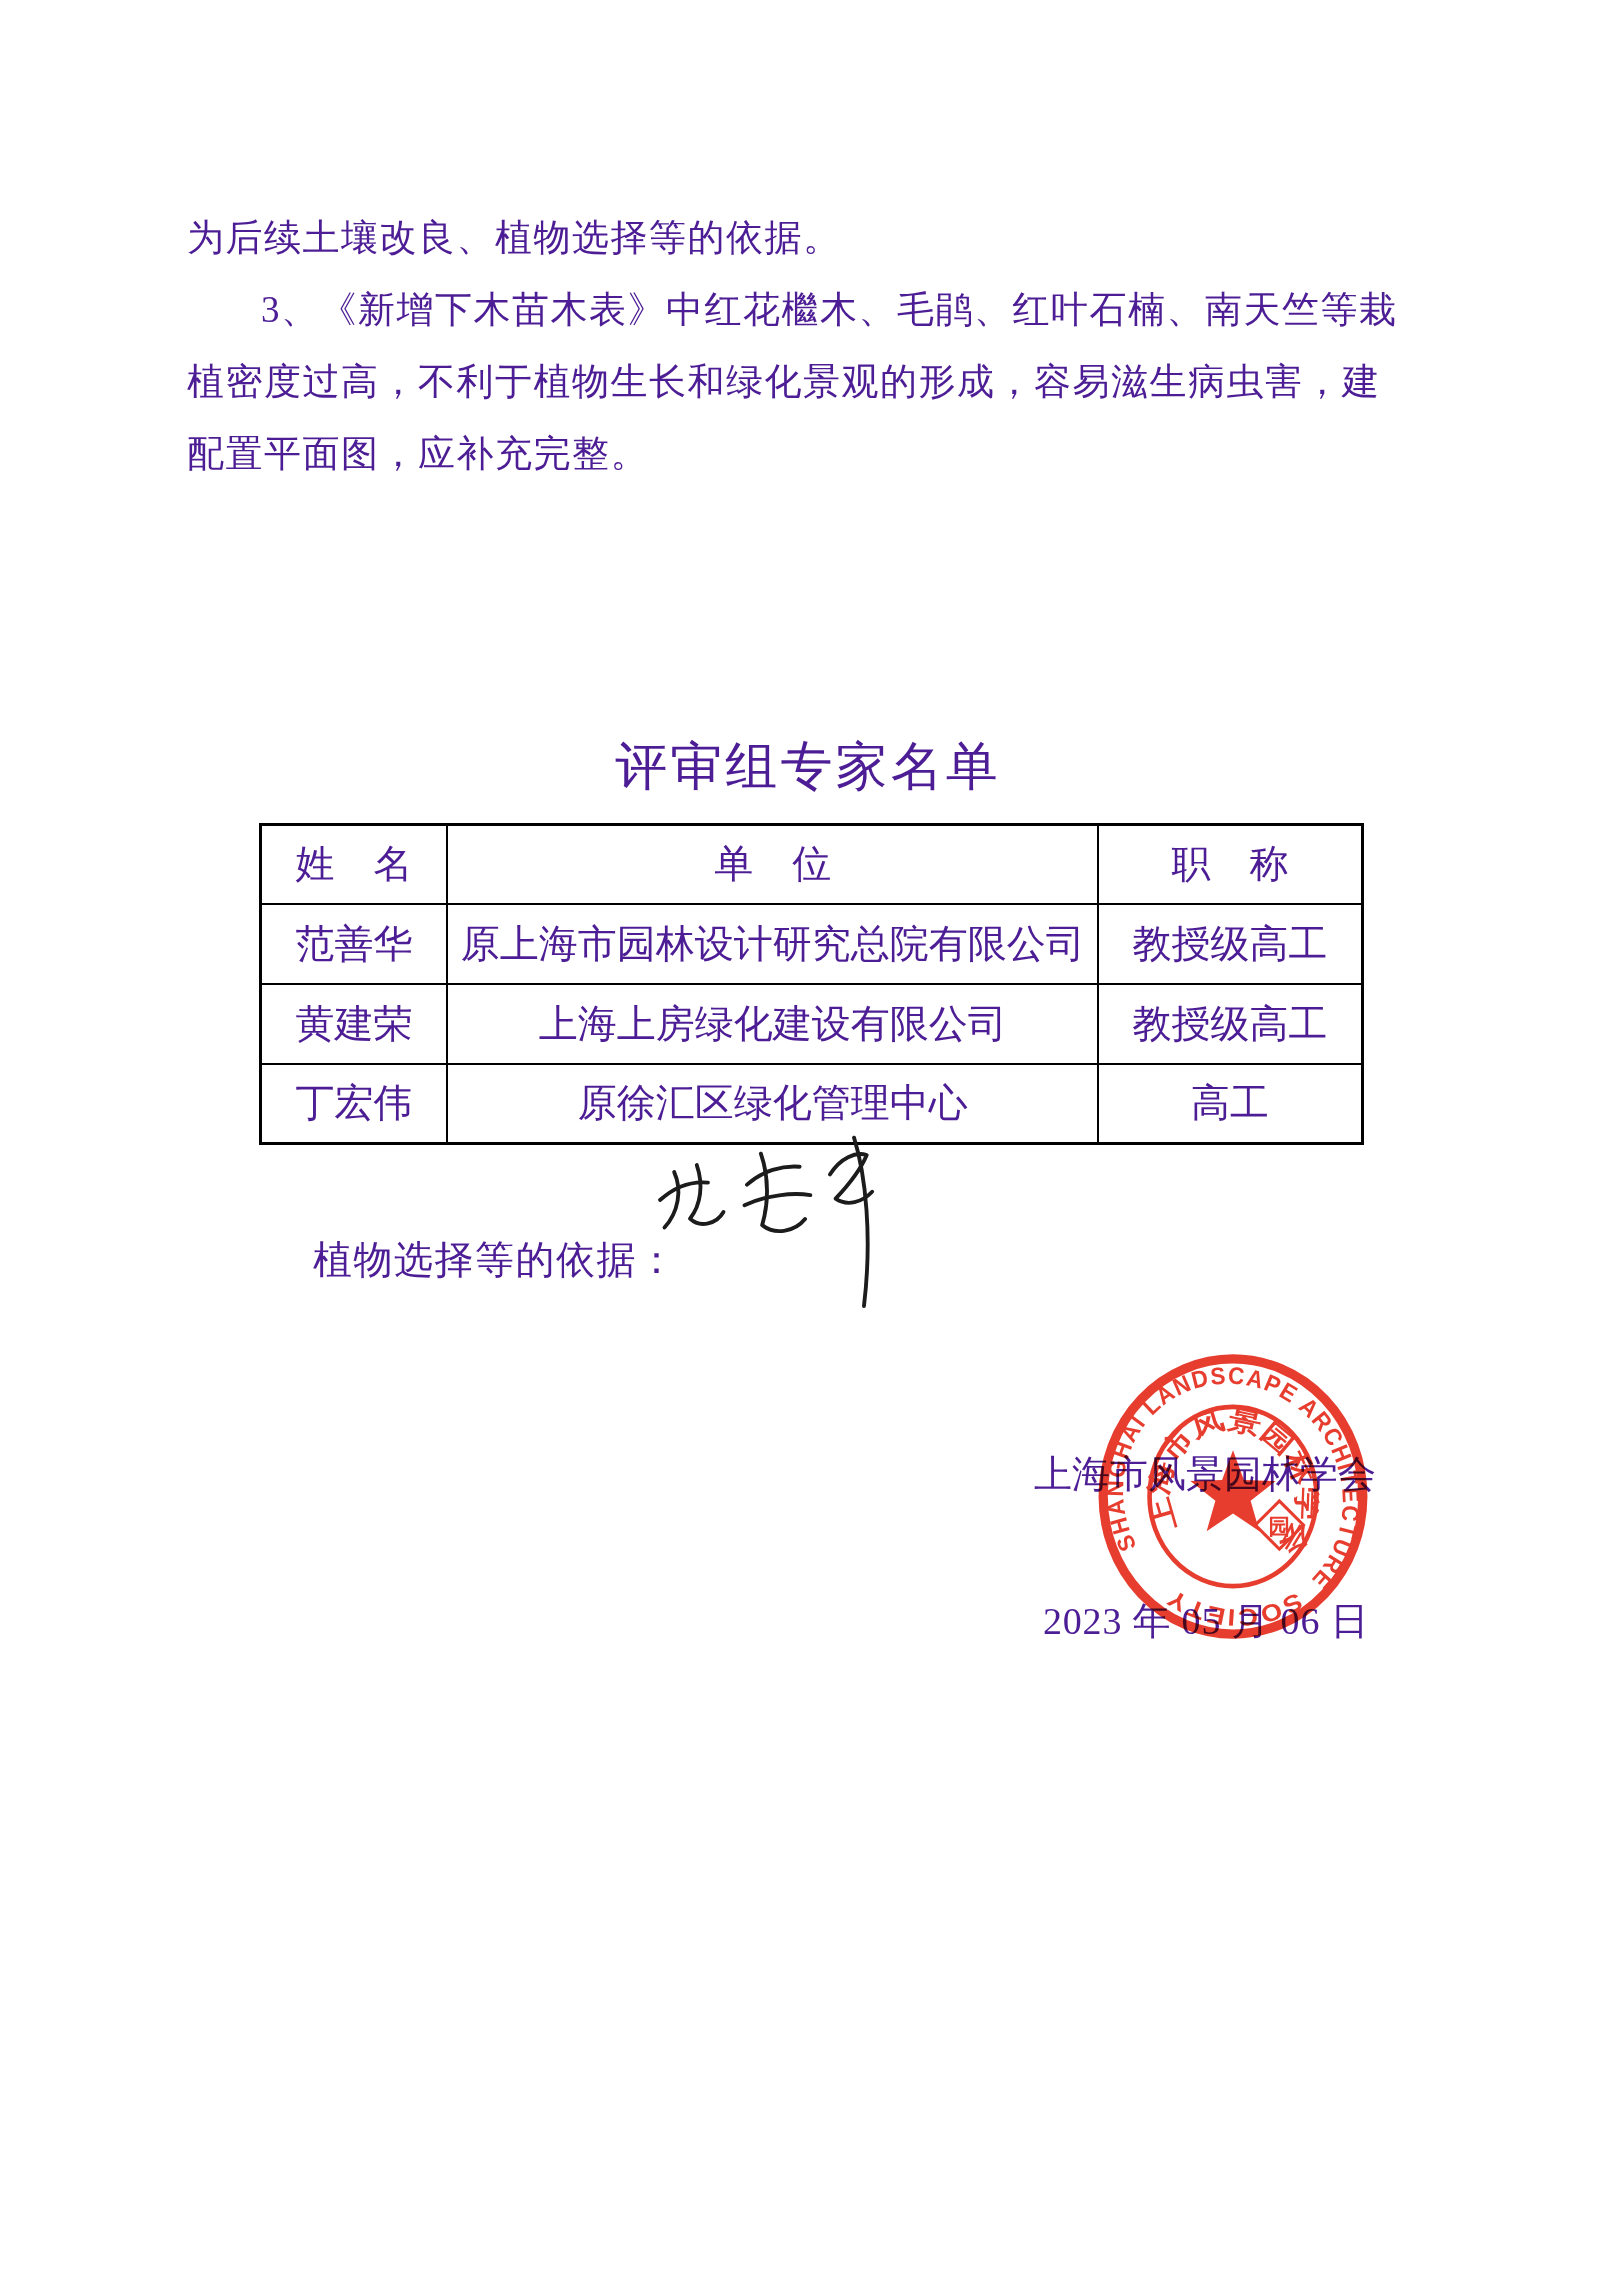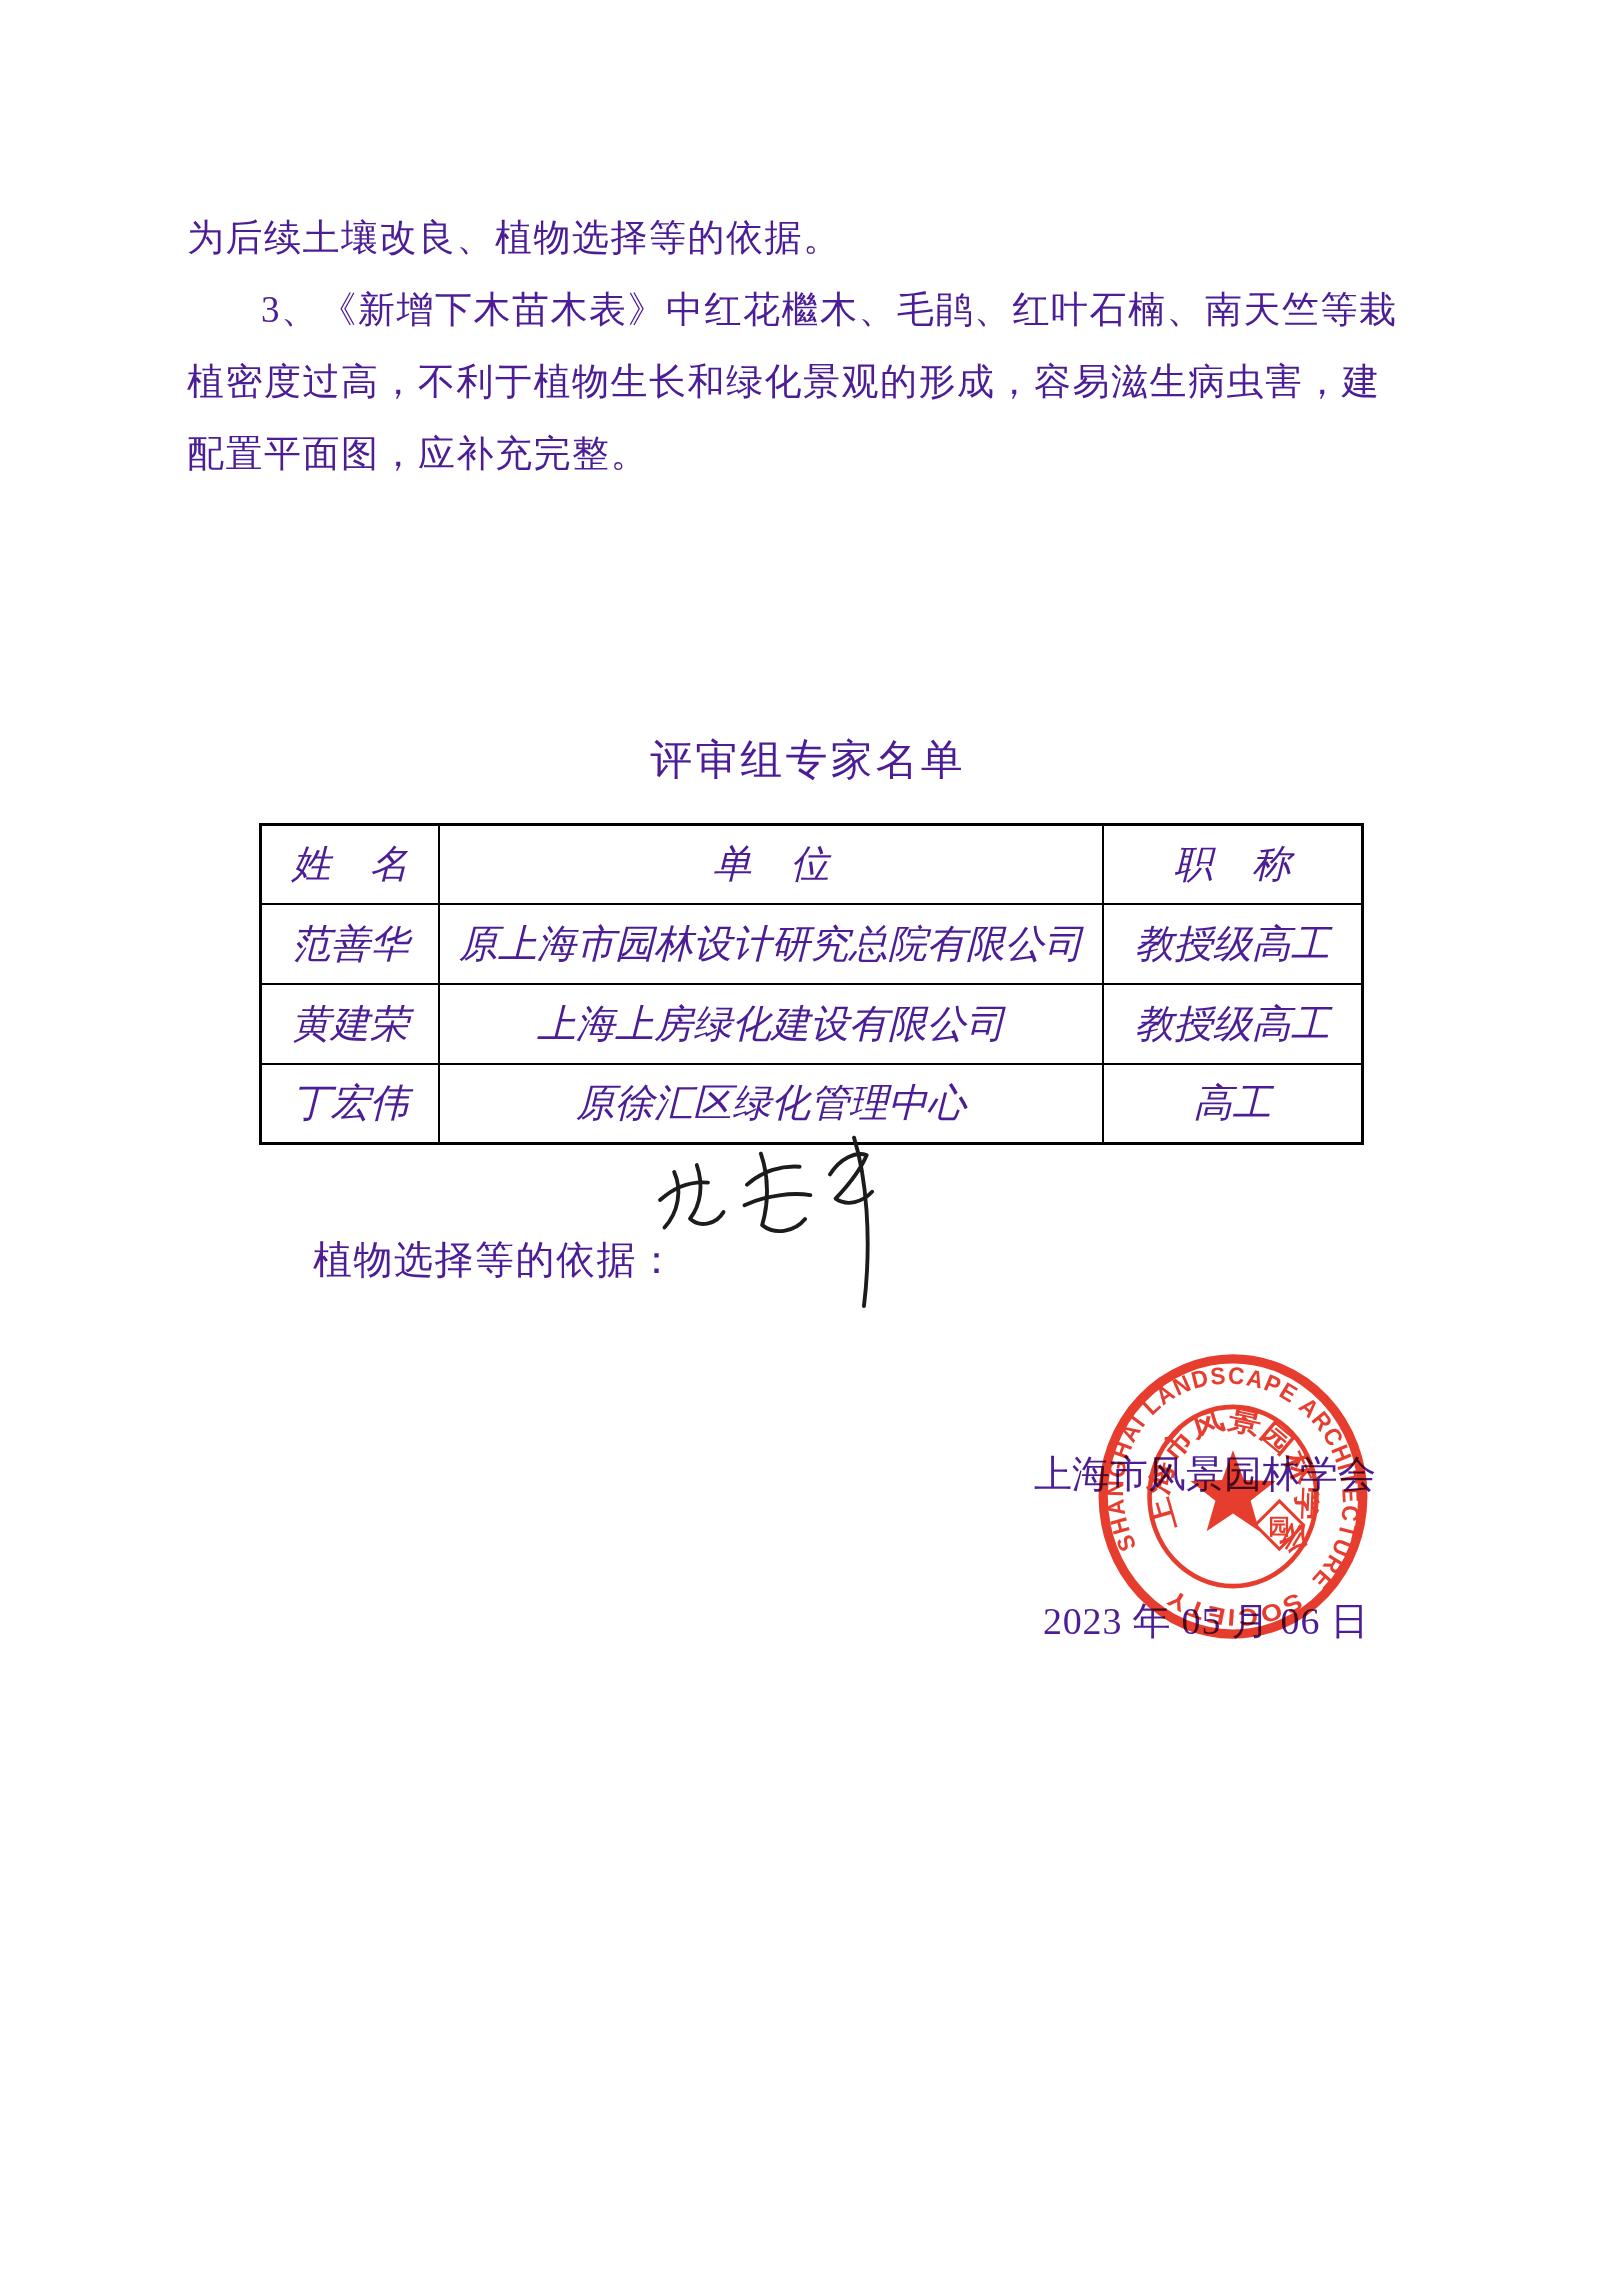--- a/index.html
+++ b/index.html
@@ -10,27 +10,27 @@
     font-family:"Liberation Serif","DejaVu Serif",serif;
     color:#4c1d95;
     overflow:hidden;
   }
   
   .textblock{position:absolute;left:187px;top:202px;width:1267px;}
   .tline{font-size:37px;line-height:72px;height:72px;white-space:nowrap;letter-spacing:1.5px;}
   .tline.first{text-indent:74px;}
   
   .table-title{position:absolute;left:0;top:732px;width:1616px;text-align:center;
-    font-size:42px;letter-spacing:3.1px;}
+    font-size:52px;letter-spacing:3.1px;}
   
   .experts{position:absolute;left:259px;top:823px;width:1105px;
     border-collapse:collapse;table-layout:fixed;}
   .experts th,.experts td{
     border:2.3px solid #000;text-align:center;vertical-align:middle;
-    font-size:39px;font-weight:normal;padding:0;font-style:italic;}
+    font-size:39px;font-weight:normal;padding:8px;}
   .experts{border:3.1px solid #000;}
   .experts .c1{width:16.1%;}
   .experts .c2{width:60.4%;}
   .experts .c3{width:23.5%;}
   .experts tr{height:80px;}
   .experts tr.hdr{height:79px;}
   
   .sig-label{position:absolute;left:313px;top:1233px;font-size:39px;letter-spacing:1.5px;}
   .sig-svg{position:absolute;left:653px;top:1130px;transform:rotate(-6deg);}
   

